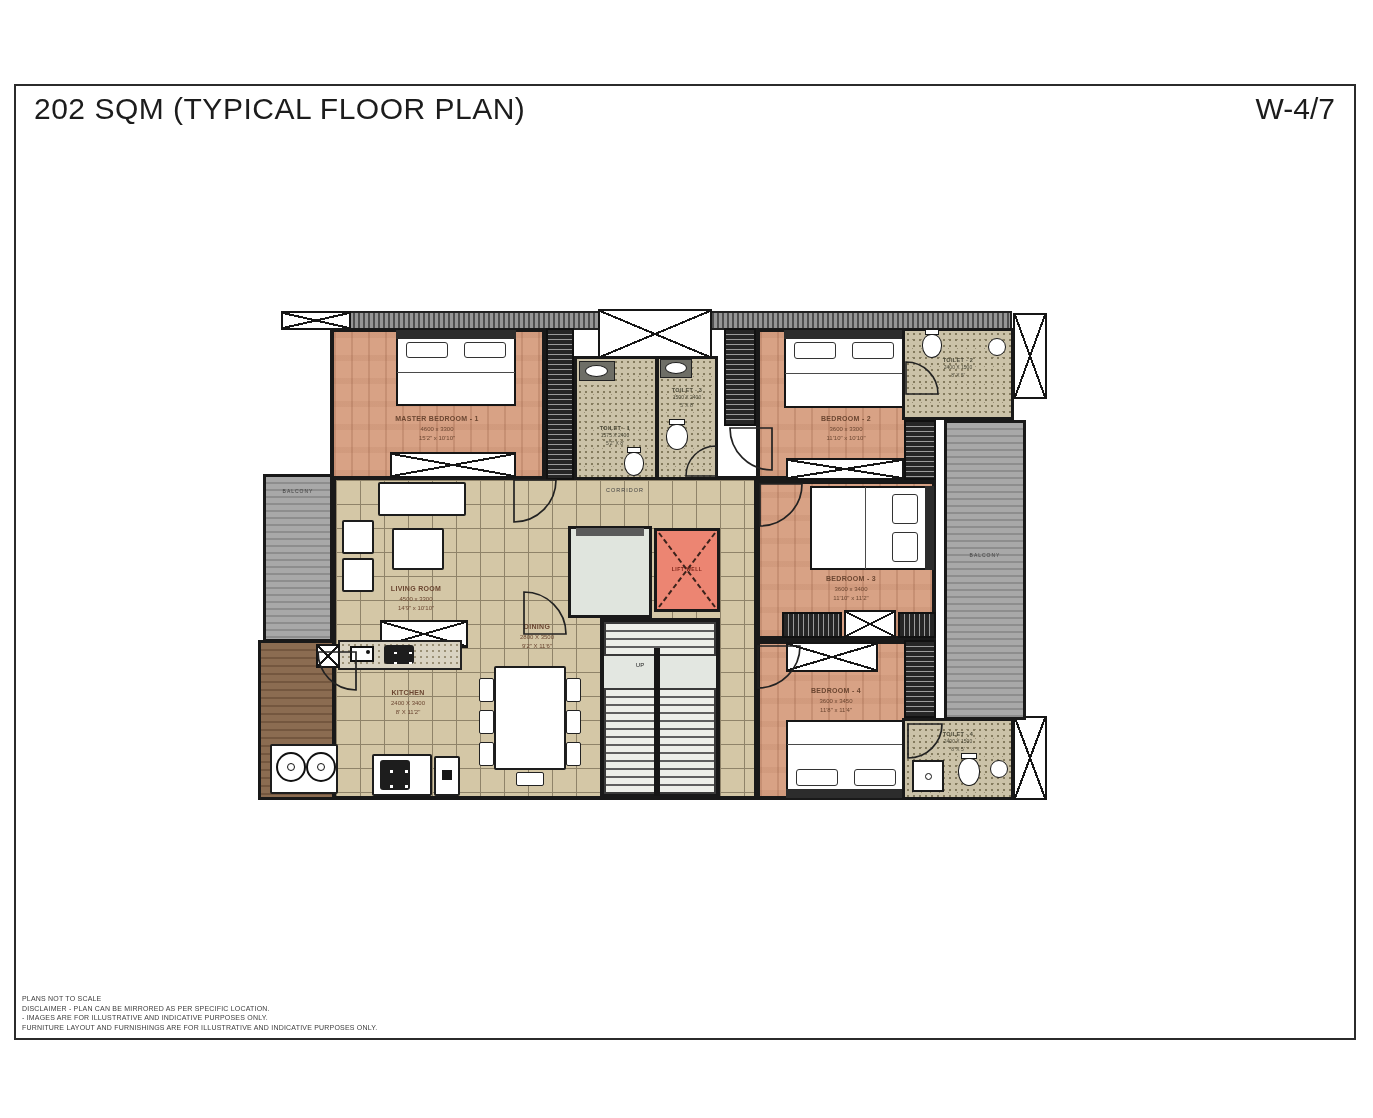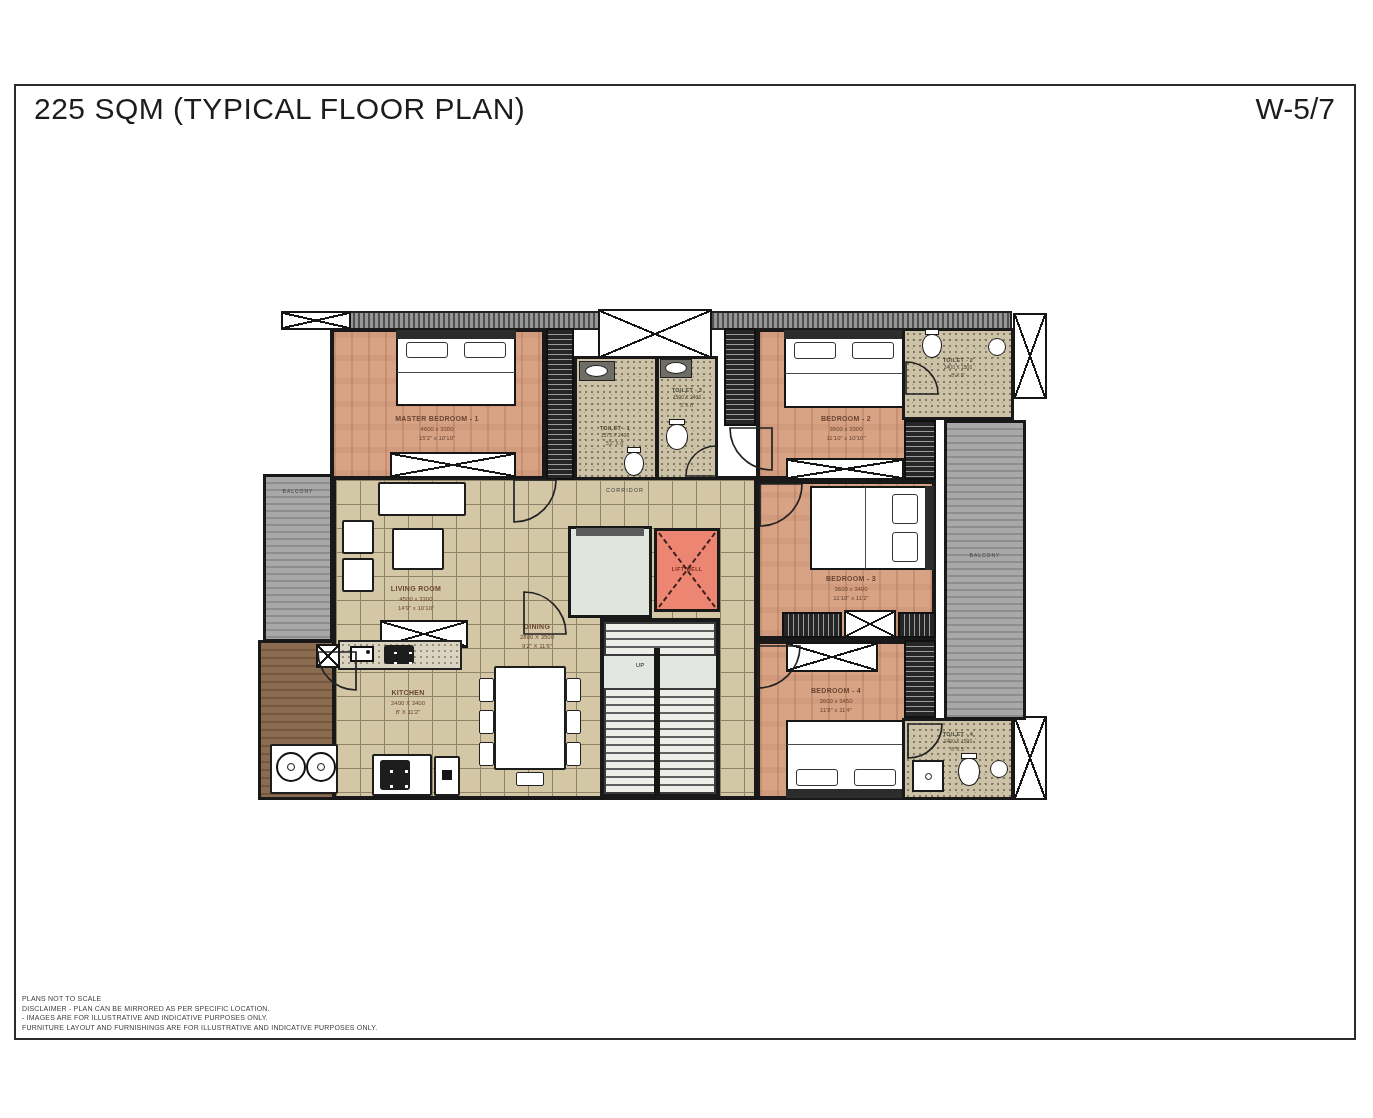--- a/index.html
+++ b/index.html
@@ -76,22 +76,22 @@
 
   .treads{position:absolute;box-sizing:border-box;border:2px solid #3a3a3a;background:repeating-linear-gradient(180deg,#edefe9 0 6.5px,#5f5f5f 6.5px 8px);}
   .arc{position:absolute;overflow:visible;}
 </style>
 </head>
 <body>
 
 <div class="page">
 
   <div class="frame"></div>
-  <div class="title">225 SQM (TYPICAL FLOOR PLAN)</div>
-  <div class="sheetno">W-5/7</div>
+  <div class="title">202 SQM (TYPICAL FLOOR PLAN)</div>
+  <div class="sheetno">W-4/7</div>
 
   <div class="abs" style="left:0;top:0;width:1373px;height:1118px;">
 
     <div class="abs hatch-band" style="left:281px;top:311px;width:331px;height:19px;"></div>
     <div class="abs hatch-band" style="left:710px;top:311px;width:302px;height:19px;"></div>
     <div class="xbox" style="left:281px;top:311px;width:70px;height:19px;"></div>
     <div class="xbox" style="left:598px;top:309px;width:114px;height:50px;"></div>
     <div class="xbox" style="left:1013px;top:313px;width:34px;height:86px;"></div>
     <div class="xbox" style="left:1013px;top:716px;width:34px;height:84px;"></div>
 

